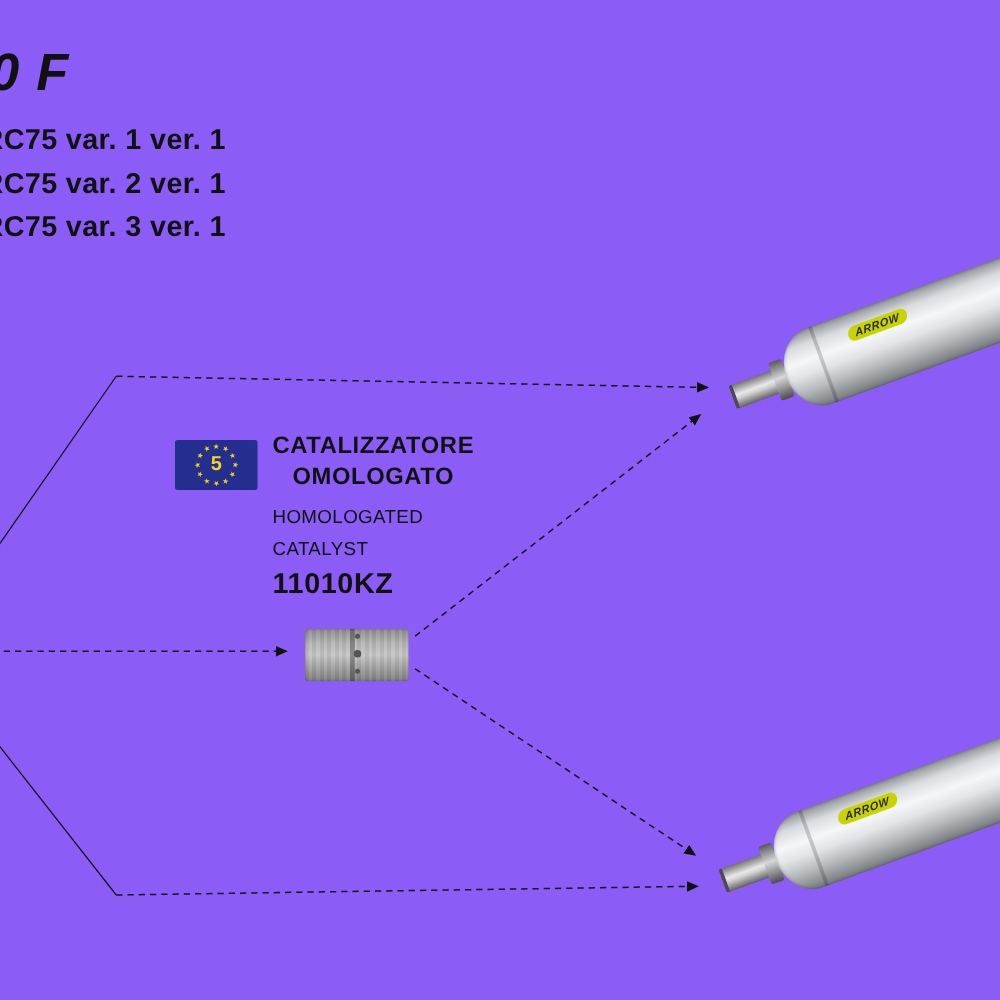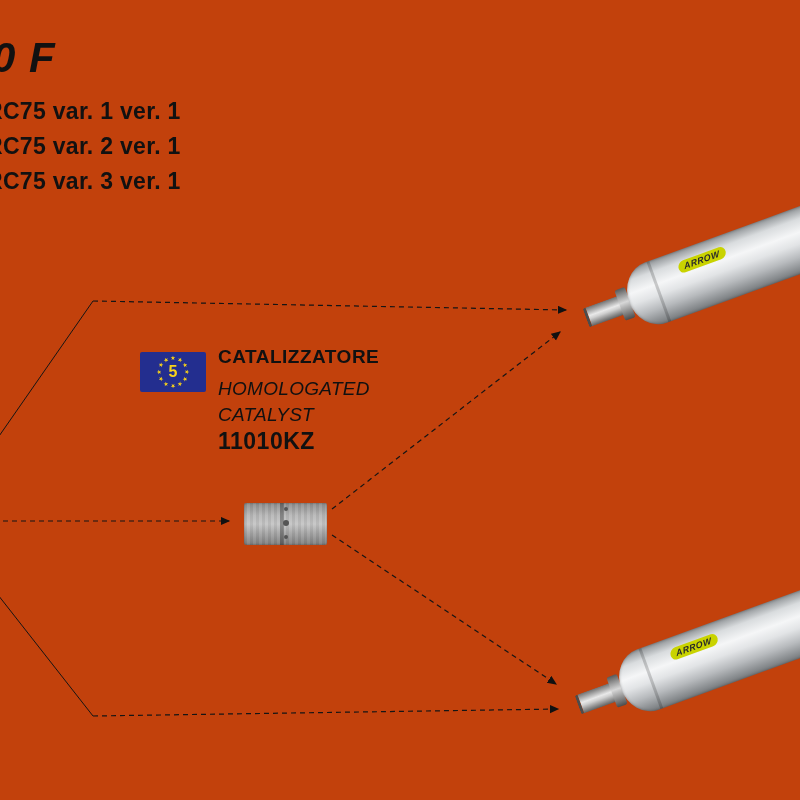--- a/index.html
+++ b/index.html
@@ -1,17 +1,17 @@
 <!DOCTYPE html>
 <html><head>
 <meta charset="utf-8">
 <style>
   html,body{margin:0;padding:0;background:#fff;}
   .page{
-    position:relative;width:800px;height:800px;overflow:hidden;background:#c2410c;
+    position:relative;width:800px;height:800px;overflow:hidden;background:#8b5cf6;
     font-family:"Liberation Sans",sans-serif;color:#111;
   }
 
   
   .title{
     position:absolute;left:-8px;top:34px;
     font-size:42px;font-weight:700;font-style:italic;letter-spacing:1px;white-space:nowrap;
   }
   .variants{position:absolute;left:-14px;top:94px;}
   .variant{font-size:23px;font-weight:700;line-height:35px;white-space:nowrap;letter-spacing:0.3px;}
@@ -31,21 +31,21 @@
   }
   .badge .num{
     position:absolute;left:0;top:0;width:100%;height:100%;
     display:flex;align-items:center;justify-content:center;
     color:#f8d21a;font-size:16px;font-weight:700;
   }
 
   
   .cat-label{position:absolute;left:218px;top:344px;}
   .cat-it{font-size:19px;font-weight:600;line-height:25px;letter-spacing:0.5px;text-align:center;}
-  .cat-en{font-size:19px;font-style:italic;font-weight:500;line-height:26px;margin-top:7px;letter-spacing:0.3px;}
+  .cat-en{font-size:15px;font-weight:500;line-height:26px;margin-top:7px;letter-spacing:0.3px;}
   .cat-code{margin-top:0;font-size:23px;font-weight:800;letter-spacing:0.5px;}
 
   
   .catalyst{
     position:absolute;left:244px;top:503px;width:83px;height:42px;border-radius:2px;
     background:
       repeating-linear-gradient(90deg, rgba(0,0,0,0.06) 0 3px, rgba(255,255,255,0.05) 3px 6px),
       linear-gradient(180deg,#8e8e8e 0%,#b9b9b9 30%,#c6c6c6 50%,#a2a2a2 75%,#7f7f7f 100%);
     box-shadow:inset 0 0 2px rgba(0,0,0,.4);
   }
@@ -118,20 +118,21 @@
     <span class="star" style="--a:240deg">★</span>
     <span class="star" style="--a:270deg">★</span>
     <span class="star" style="--a:300deg">★</span>
     <span class="star" style="--a:330deg">★</span>
     <span class="num">5</span>
   </div>
 
   <div class="cat-label">
     <div class="cat-it">
       <div>CATALIZZATORE</div>
+      <div>OMOLOGATO</div>
     </div>
     <div class="cat-en">
       <div>HOMOLOGATED</div>
       <div>CATALYST</div>
     </div>
     <div class="cat-code">11010KZ</div>
   </div>
 
   <div class="catalyst"></div>
 

